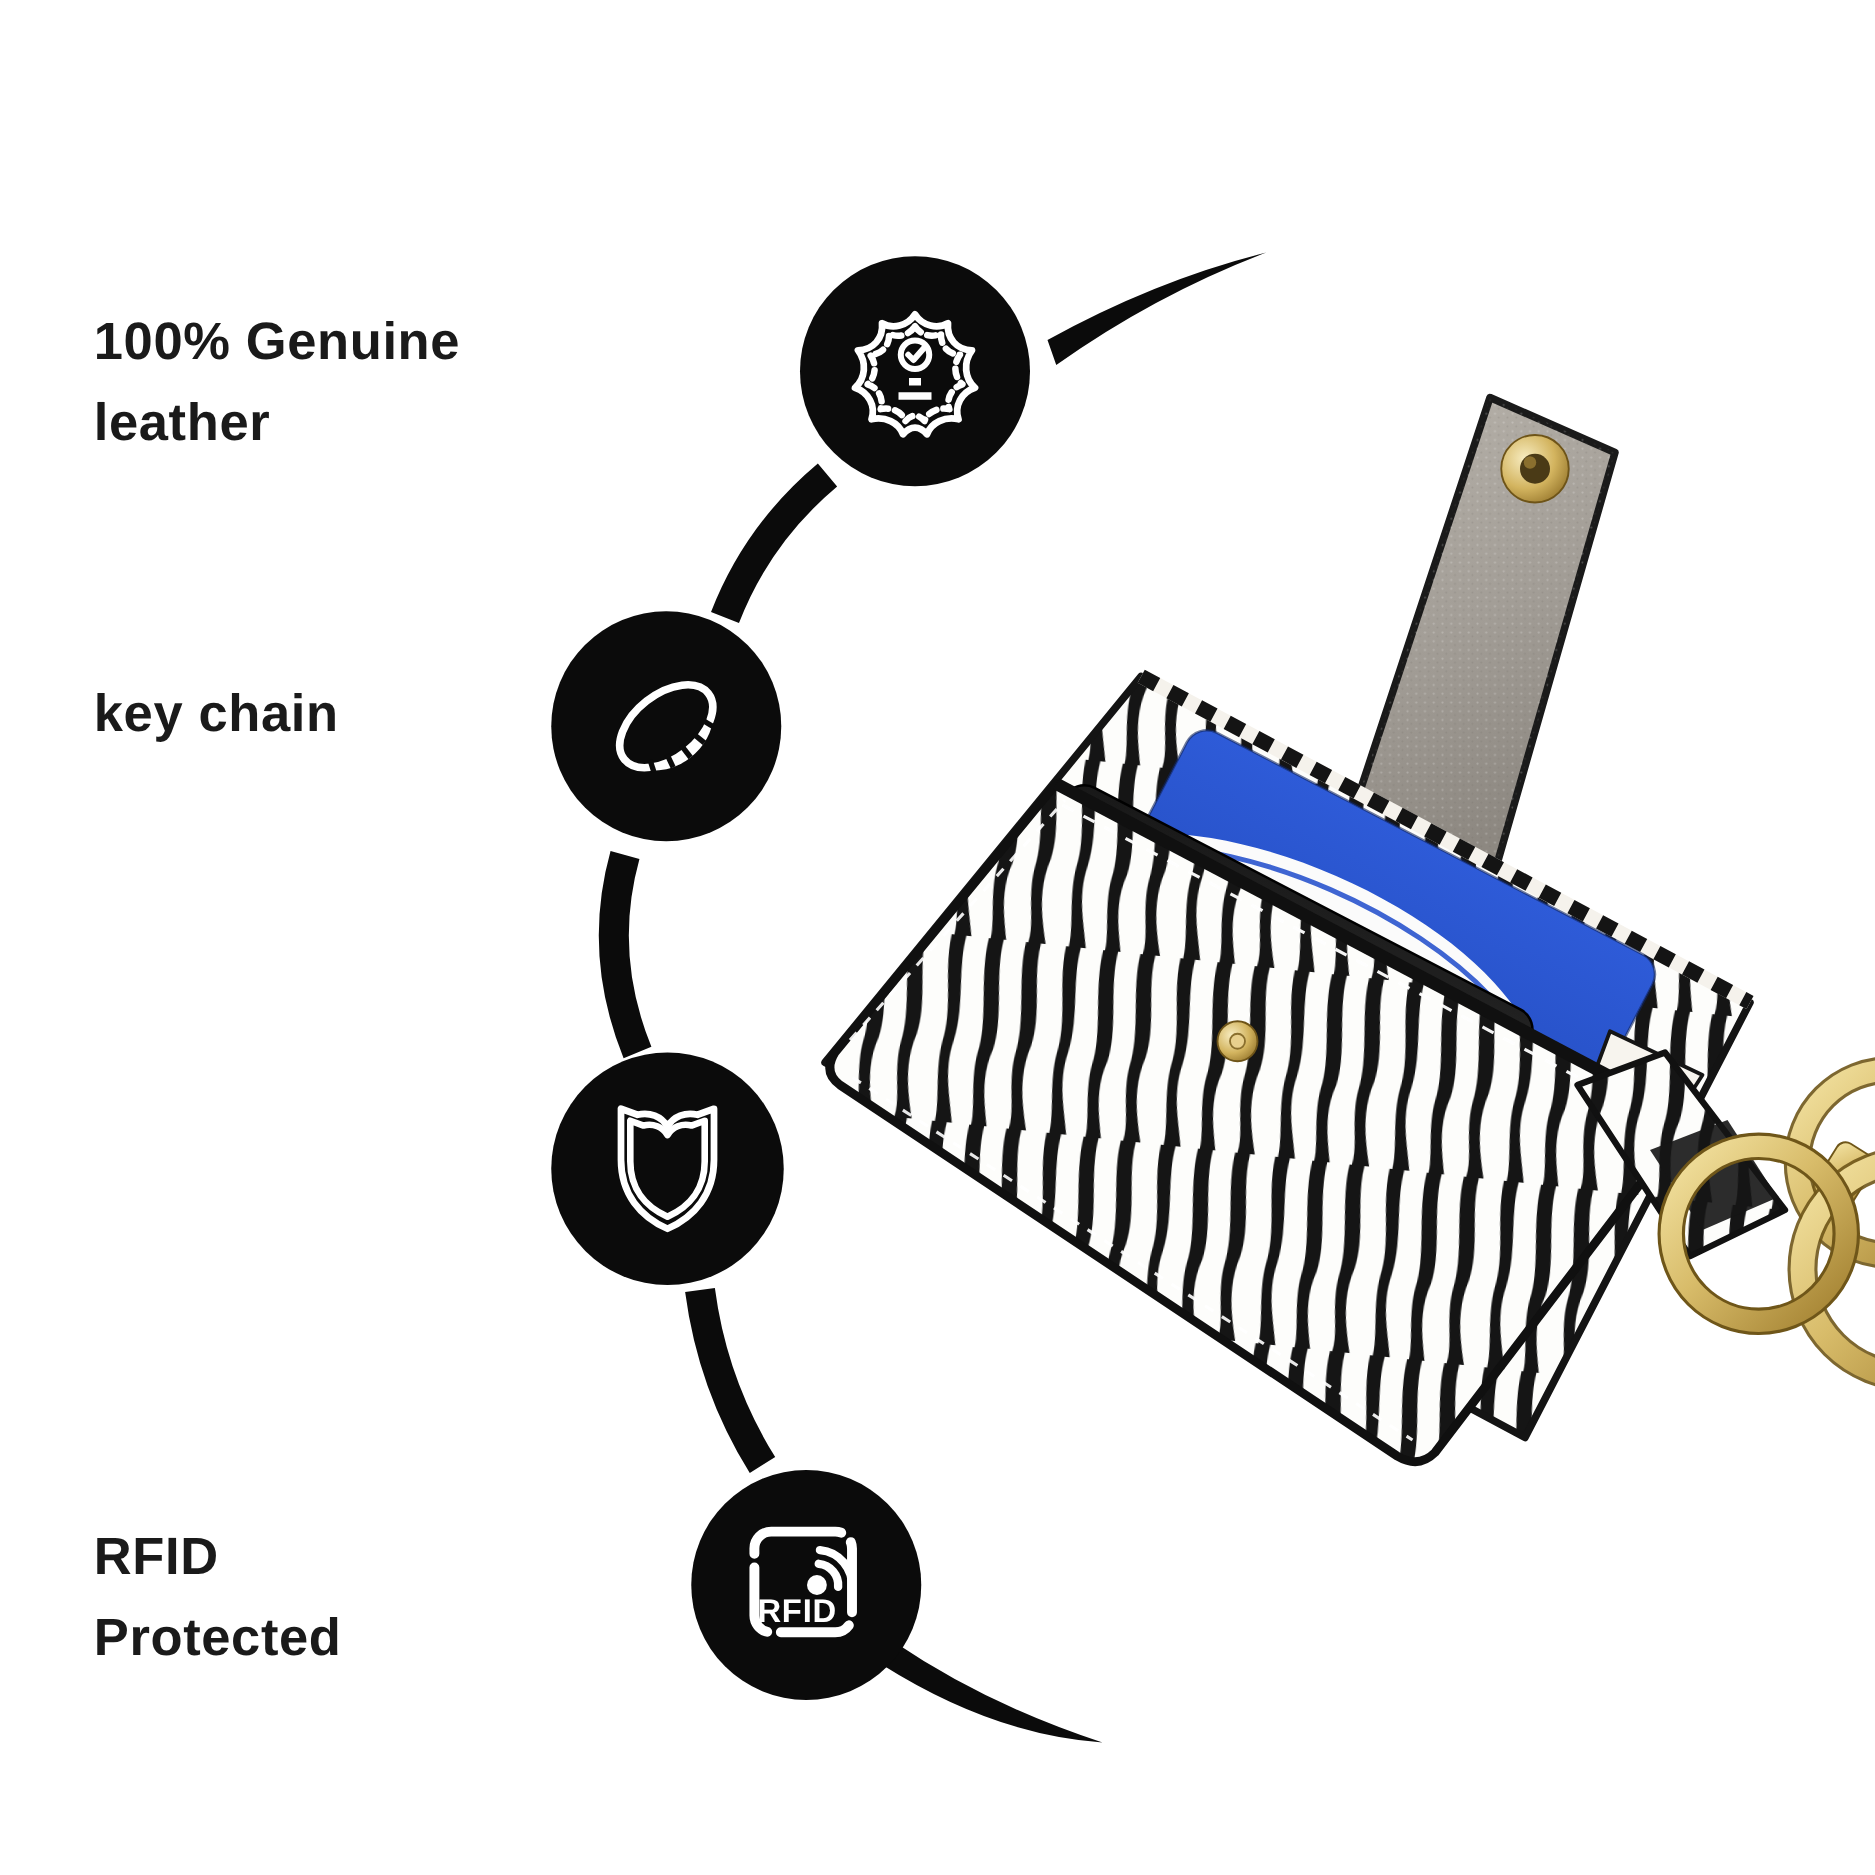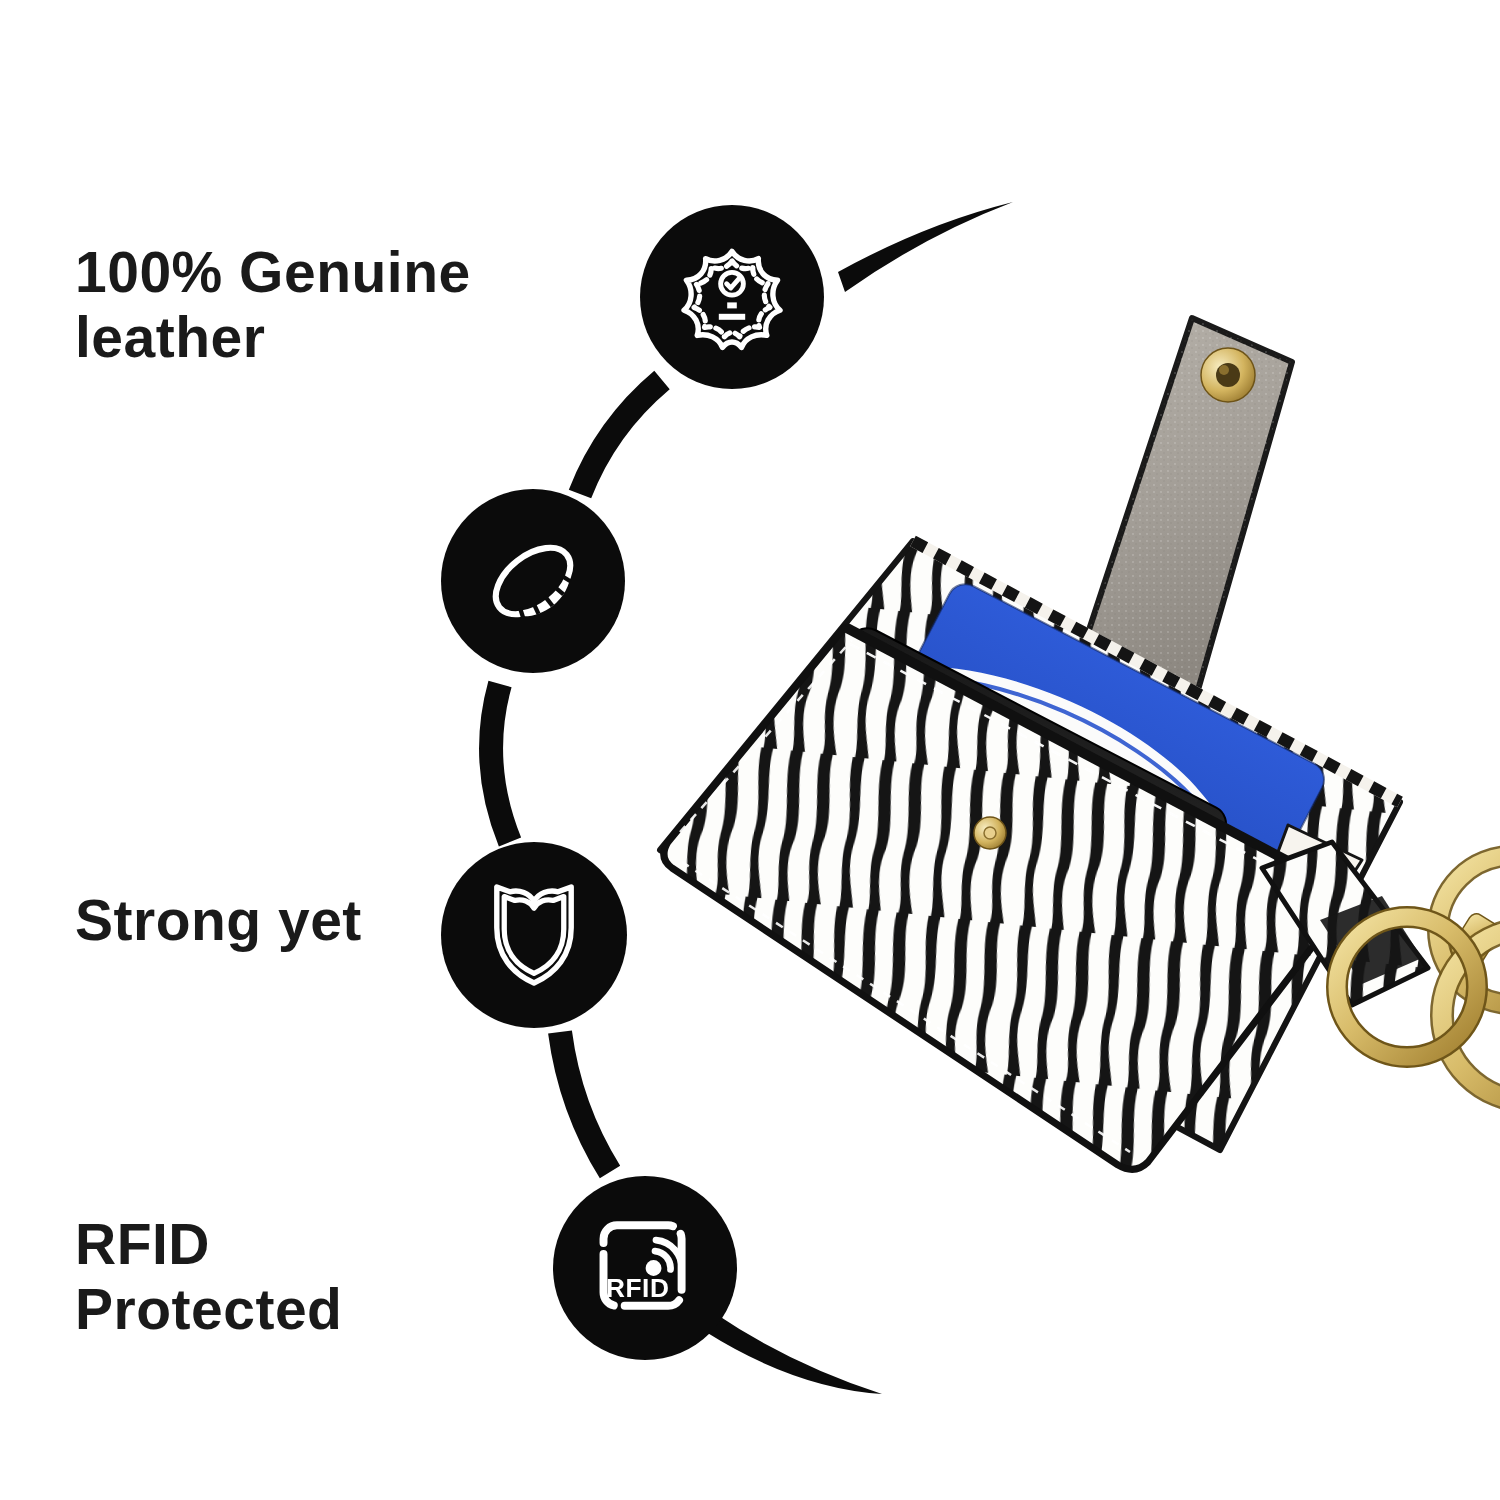--- a/index.html
+++ b/index.html
@@ -2,21 +2,21 @@
 <html><head>
 <meta charset="utf-8">
 <style>
   html,body{margin:0;padding:0;background:#ffffff;}
   #stage{
     position:relative;width:1500px;height:1500px;background:#ffffff;overflow:hidden;
     font-family:"Liberation Sans", sans-serif;
   }
   .arc-layer,.product-layer{position:absolute;left:0;top:0;}
   .feature-label{
-    position:absolute;left:75px;color:#1a1a1a;font-size:57px;line-height:65px;
+    position:absolute;left:75px;color:#1a1a1a;font-size:42px;line-height:65px;
     font-weight:600;letter-spacing:0.5px;white-space:nowrap;
   }
   .icon-circle{
     position:absolute;border-radius:50%;background:#0b0b0b;
     display:flex;align-items:center;justify-content:center;
   }
   .icon-circle svg{display:block;}
 </style>
 </head>
 <body>
@@ -29,23 +29,23 @@
     <path d="M500,684 Q478,763 510,842" stroke="#0b0b0b" stroke-width="24" fill="none"></path>
     <path d="M560,1032 Q570,1108 610,1172" stroke="#0b0b0b" stroke-width="24" fill="none"></path>
     <path d="M706,1332 Q795,1388 882,1394 Q790,1364 716,1314 Z" fill="#0b0b0b"></path>
   </svg>
 
   <div class="feature-label" style="top:240px;">
     <div>100% Genuine</div>
     <div>leather</div>
   </div>
   <div class="feature-label" style="top:538px;">
+    <div>key chain</div>
   </div>
   <div class="feature-label" style="top:888px;">
-    <div>Strong yet</div>
   </div>
   <div class="feature-label" style="top:1212px;">
     <div>RFID</div>
     <div>Protected</div>
   </div>
 
   <div class="icon-circle" style="left:640px;top:205px;width:184px;height:184px;">
     <svg width="120" height="120" viewBox="0 0 100 100">
       <g stroke="#ffffff" fill="none" stroke-linejoin="round" stroke-linecap="round">
         <path stroke-width="4.5" d="M50,12 C55,20 65,22 72,18 C71,28 78,36 88,36 C82,44 83,55 90,61 C81,64 76,73 79,82

